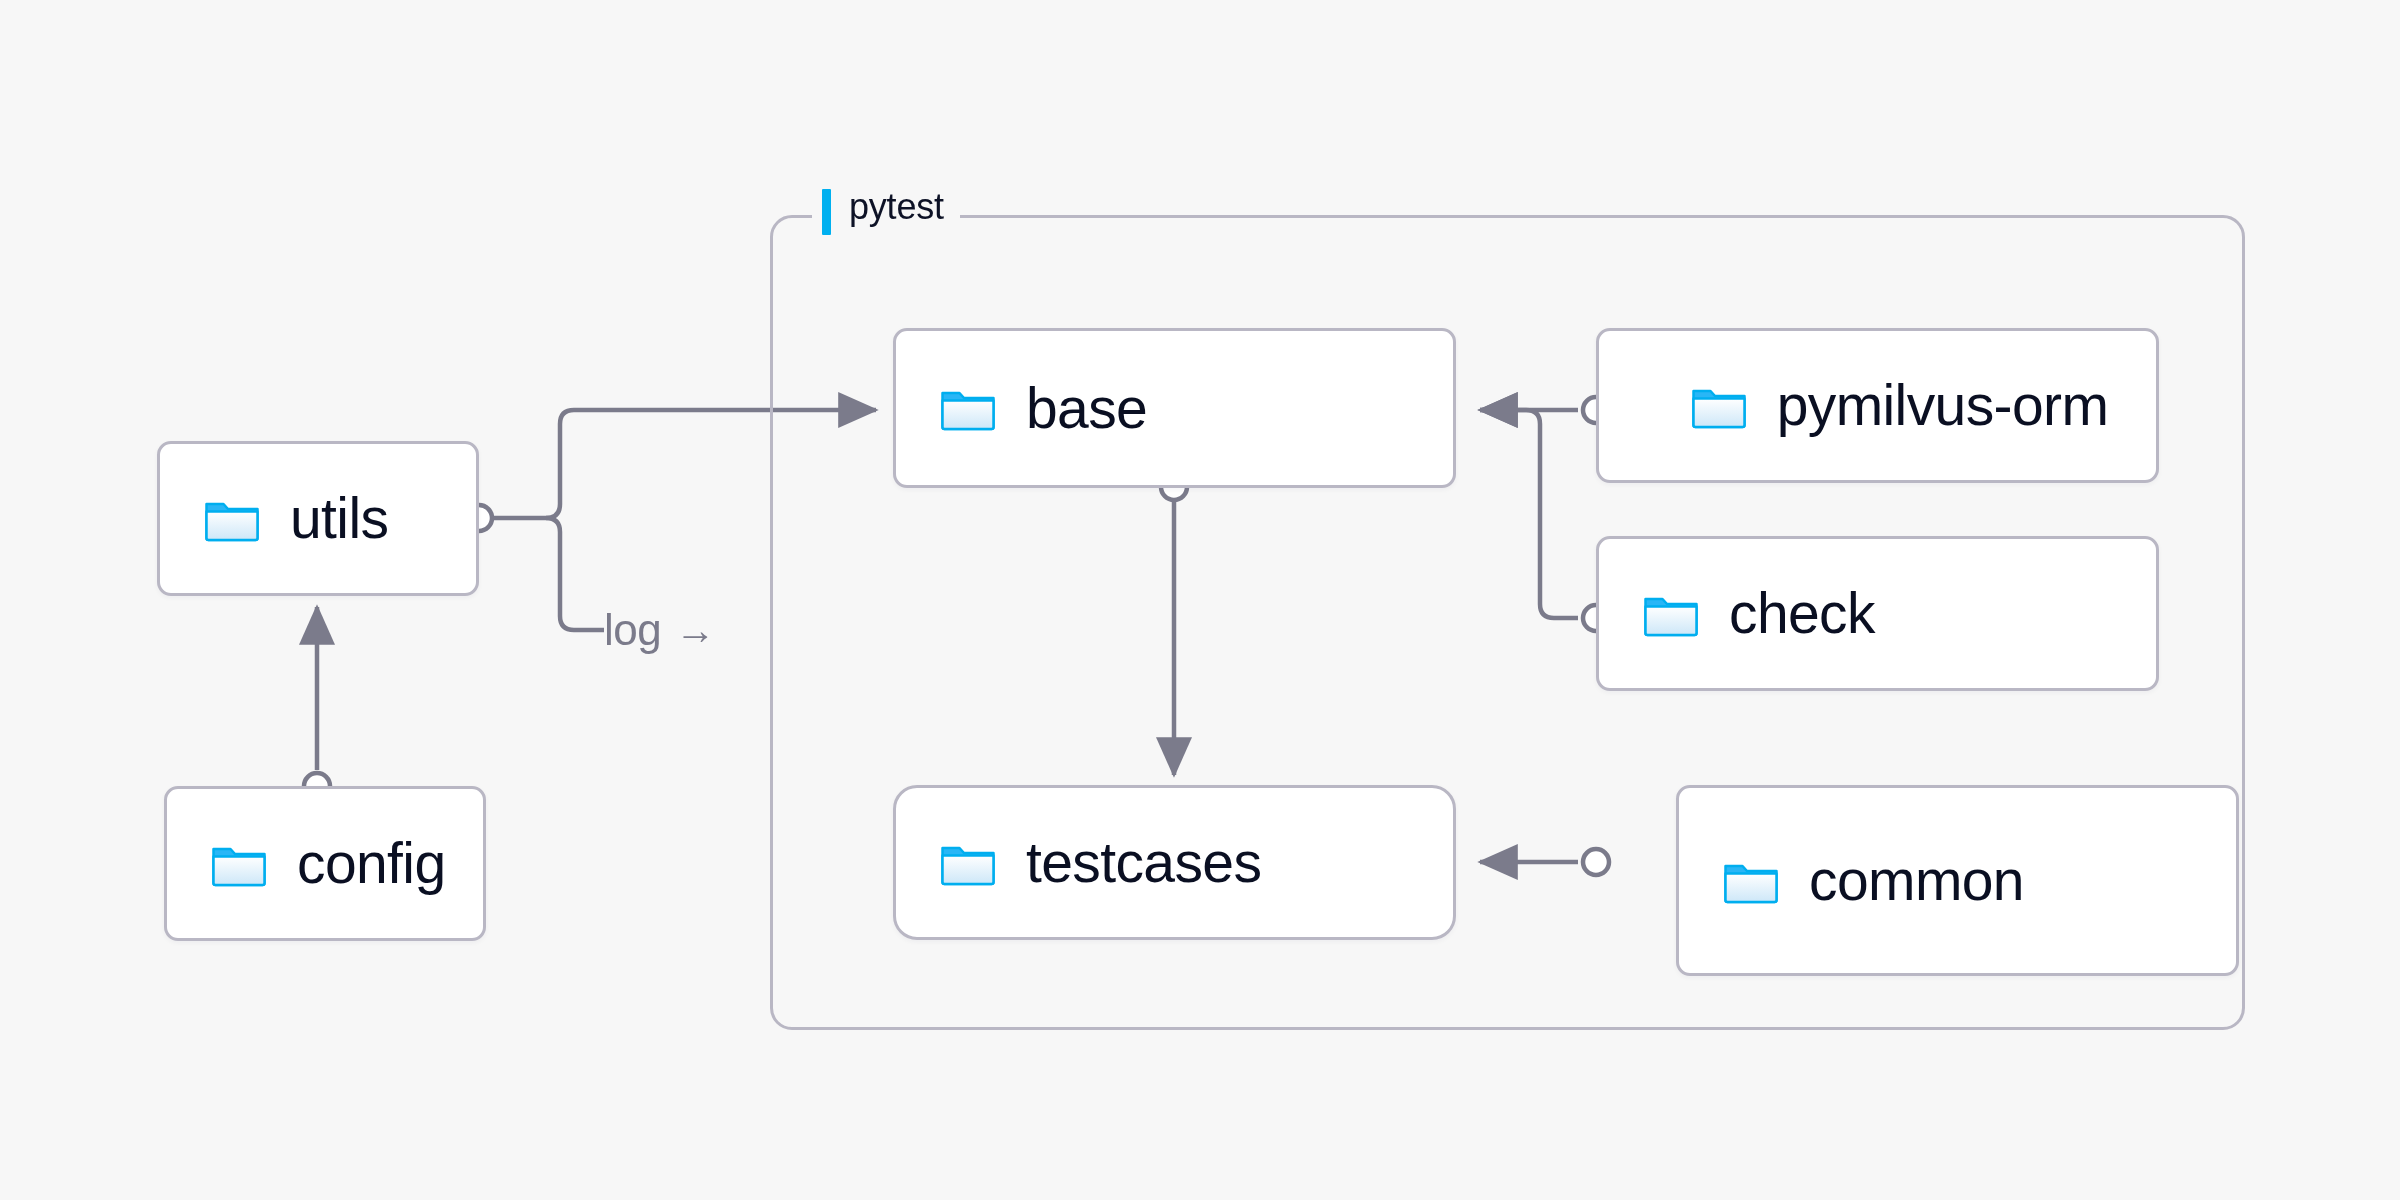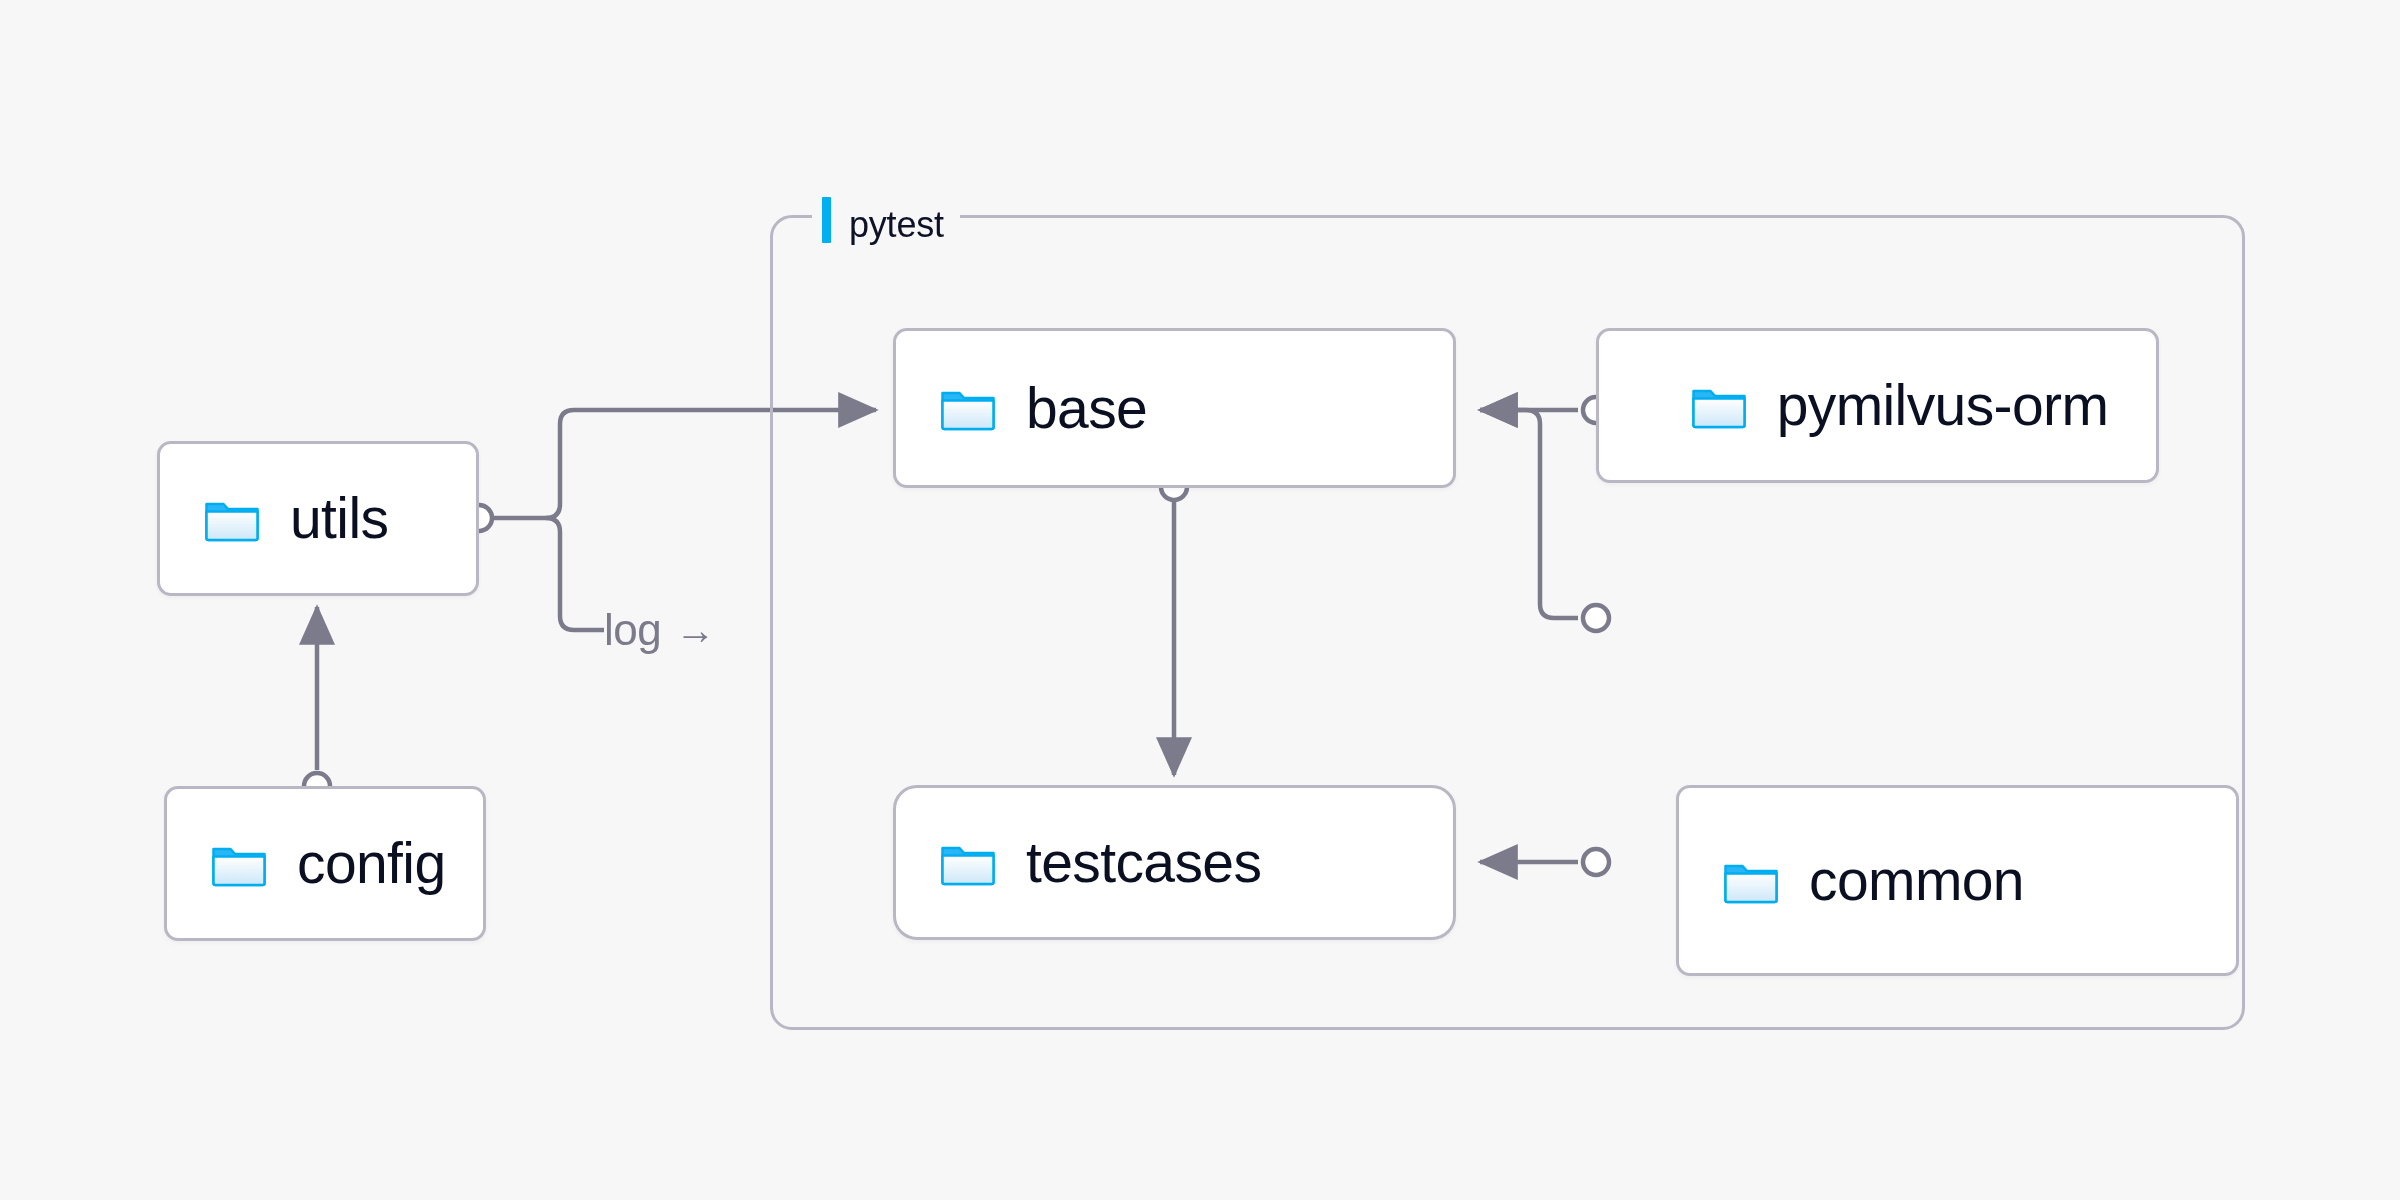--- a/index.html
+++ b/index.html
@@ -19,21 +19,21 @@
   
   .group-box{
     position:absolute;
     border:3px solid #b9b7c4;
     border-radius:22px;
     background:transparent;
     box-sizing:border-box;
   }
   .group-label{
     position:absolute;
-    display:flex;align-items:flex-end;gap:18px;
+    display:flex;align-items:flex-start;gap:18px;
     background:#f7f7f7;
     padding:0 16px 0 10px;
     height:54px;
   }
   .group-accent{
     width:9px;height:46px;background:#00b0f0;border-radius:1px;
     display:block;
   }
   .group-title{
     font-size:36px;color:#0d1226;letter-spacing:-.2px;
@@ -161,20 +161,27 @@
   </div>
 
   <div class="node" style="left:1596px;top:328px;width:563px;height:155px;justify-content:center;">
     <svg class="folder" viewBox="0 0 56 46">
       <path d="M2.5 8 h17 l4.5 5 h29.5 v29 a2 2 0 0 1 -2 2 h-47 a2 2 0 0 1 -2 -2 z" fill="#29b6f6" stroke="#00aeef" stroke-width="2.5" stroke-linejoin="round"></path>
       <path d="M2.5 15.5 h51 v26.5 a2 2 0 0 1 -2 2 h-47 a2 2 0 0 1 -2 -2 z" fill="url(#folderGrad)" stroke="#00aeef" stroke-width="2.5" stroke-linejoin="round"></path>
     </svg>
     <span class="node-label">pymilvus-orm</span>
   </div>
 
+  <div class="node" style="left:1596px;top:536px;width:563px;height:155px;">
+    <svg class="folder" viewBox="0 0 56 46">
+      <path d="M2.5 8 h17 l4.5 5 h29.5 v29 a2 2 0 0 1 -2 2 h-47 a2 2 0 0 1 -2 -2 z" fill="#29b6f6" stroke="#00aeef" stroke-width="2.5" stroke-linejoin="round"></path>
+      <path d="M2.5 15.5 h51 v26.5 a2 2 0 0 1 -2 2 h-47 a2 2 0 0 1 -2 -2 z" fill="url(#folderGrad)" stroke="#00aeef" stroke-width="2.5" stroke-linejoin="round"></path>
+    </svg>
+    <span class="node-label">check</span>
+  </div>
 
   <div class="node" style="left:1676px;top:785px;width:563px;height:191px;padding-left:44px;">
     <svg class="folder" viewBox="0 0 56 46">
       <path d="M2.5 8 h17 l4.5 5 h29.5 v29 a2 2 0 0 1 -2 2 h-47 a2 2 0 0 1 -2 -2 z" fill="#29b6f6" stroke="#00aeef" stroke-width="2.5" stroke-linejoin="round"></path>
       <path d="M2.5 15.5 h51 v26.5 a2 2 0 0 1 -2 2 h-47 a2 2 0 0 1 -2 -2 z" fill="url(#folderGrad)" stroke="#00aeef" stroke-width="2.5" stroke-linejoin="round"></path>
     </svg>
     <span class="node-label">common</span>
   </div>
 
 </div>

